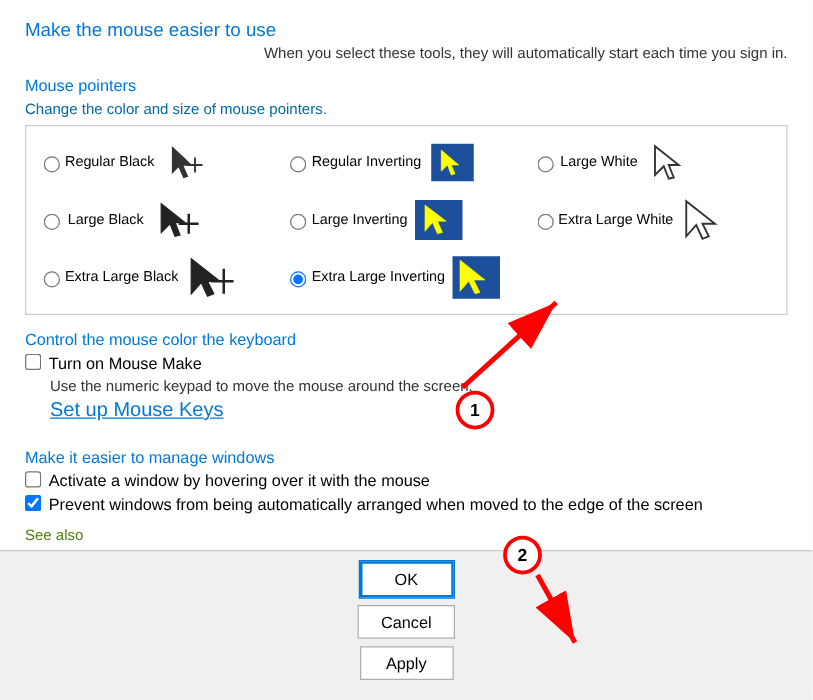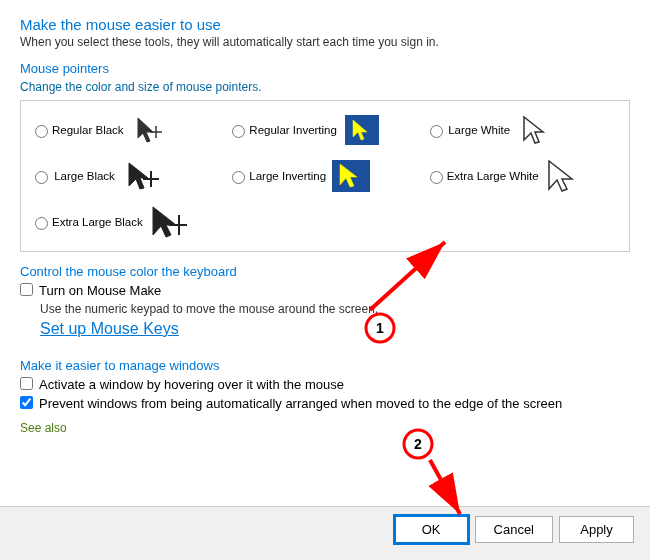--- a/index.html
+++ b/index.html
@@ -26,20 +26,21 @@
     .page-title {
       color: #0078d7;
       font-size: 15px;
       font-weight: 400;
       margin-bottom: 2px;
     }
     .page-subtitle {
       font-size: 12px;
       color: #333;
       margin-bottom: 12px;
+      text-align: right;
     }
     .section-title {
       font-size: 13px;
       color: #0078d7;
       margin-bottom: 4px;
     }
     .section-desc {
       font-size: 12px;
       color: #0369a1;
       margin-bottom: 6px;
@@ -112,20 +113,21 @@
       margin-top: 4px;
     }
     .footer {
       background: #f0f0f0;
       border-top: 1px solid #ccc;
       padding: 8px 16px;
       display: flex;
       justify-content: flex-end;
       gap: 6px;
       align-items: center;
+      flex-direction: column;
     }
     .footer-btn {
       padding: 5px 18px;
       font-size: 13px;
       background: #fff;
       border: 1px solid #adadad;
       cursor: pointer;
       min-width: 75px;
     }
     .footer-btn.focused {
@@ -259,20 +261,33 @@
             </div>
             <div class="pointer-icon">
               <svg width="38" height="34" viewBox="0 0 38 34">
                   <polygon points="4,2 4,30 12,21 17,32 22,30 17,20 27,20" fill="#222" stroke="#222" stroke-width="1"></polygon>
                   <line x1="30" y1="10" x2="30" y2="30" stroke="#222" stroke-width="2"></line>
                   <line x1="20" y1="20" x2="38" y2="20" stroke="#222" stroke-width="2"></line>
                 </svg>
             </div>
           </div>
 
+          <div class="pointer-cell">
+            <div class="radio-group">
+              <input type="radio" name="pointer" id="extra_large_inverting" checked="" style="">
+              <label for="extra_large_inverting" class="pointer-label">Extra Large Inverting</label>
+            </div>
+            <div class="pointer-icon">
+              <div class="inv-box" style="width:40px;height:34px;">
+                <svg width="30" height="30" viewBox="0 0 30 30">
+                    <polygon points="2,1 2,26 9,18 14,28 18,27 13,17 22,17" fill="yellow" stroke="yellow" stroke-width="0.5"></polygon>
+                  </svg>
+              </div>
+            </div>
+          </div>
 
         </div>
       </div>
 
       <div class="section-separator">
         <div class="section-title">Control the mouse color the keyboard</div>
         <div class="checkbox-row">
           <input type="checkbox" id="mouse_keys" style="">
           <label for="mouse_keys">Turn on Mouse Make</label>
         </div>

